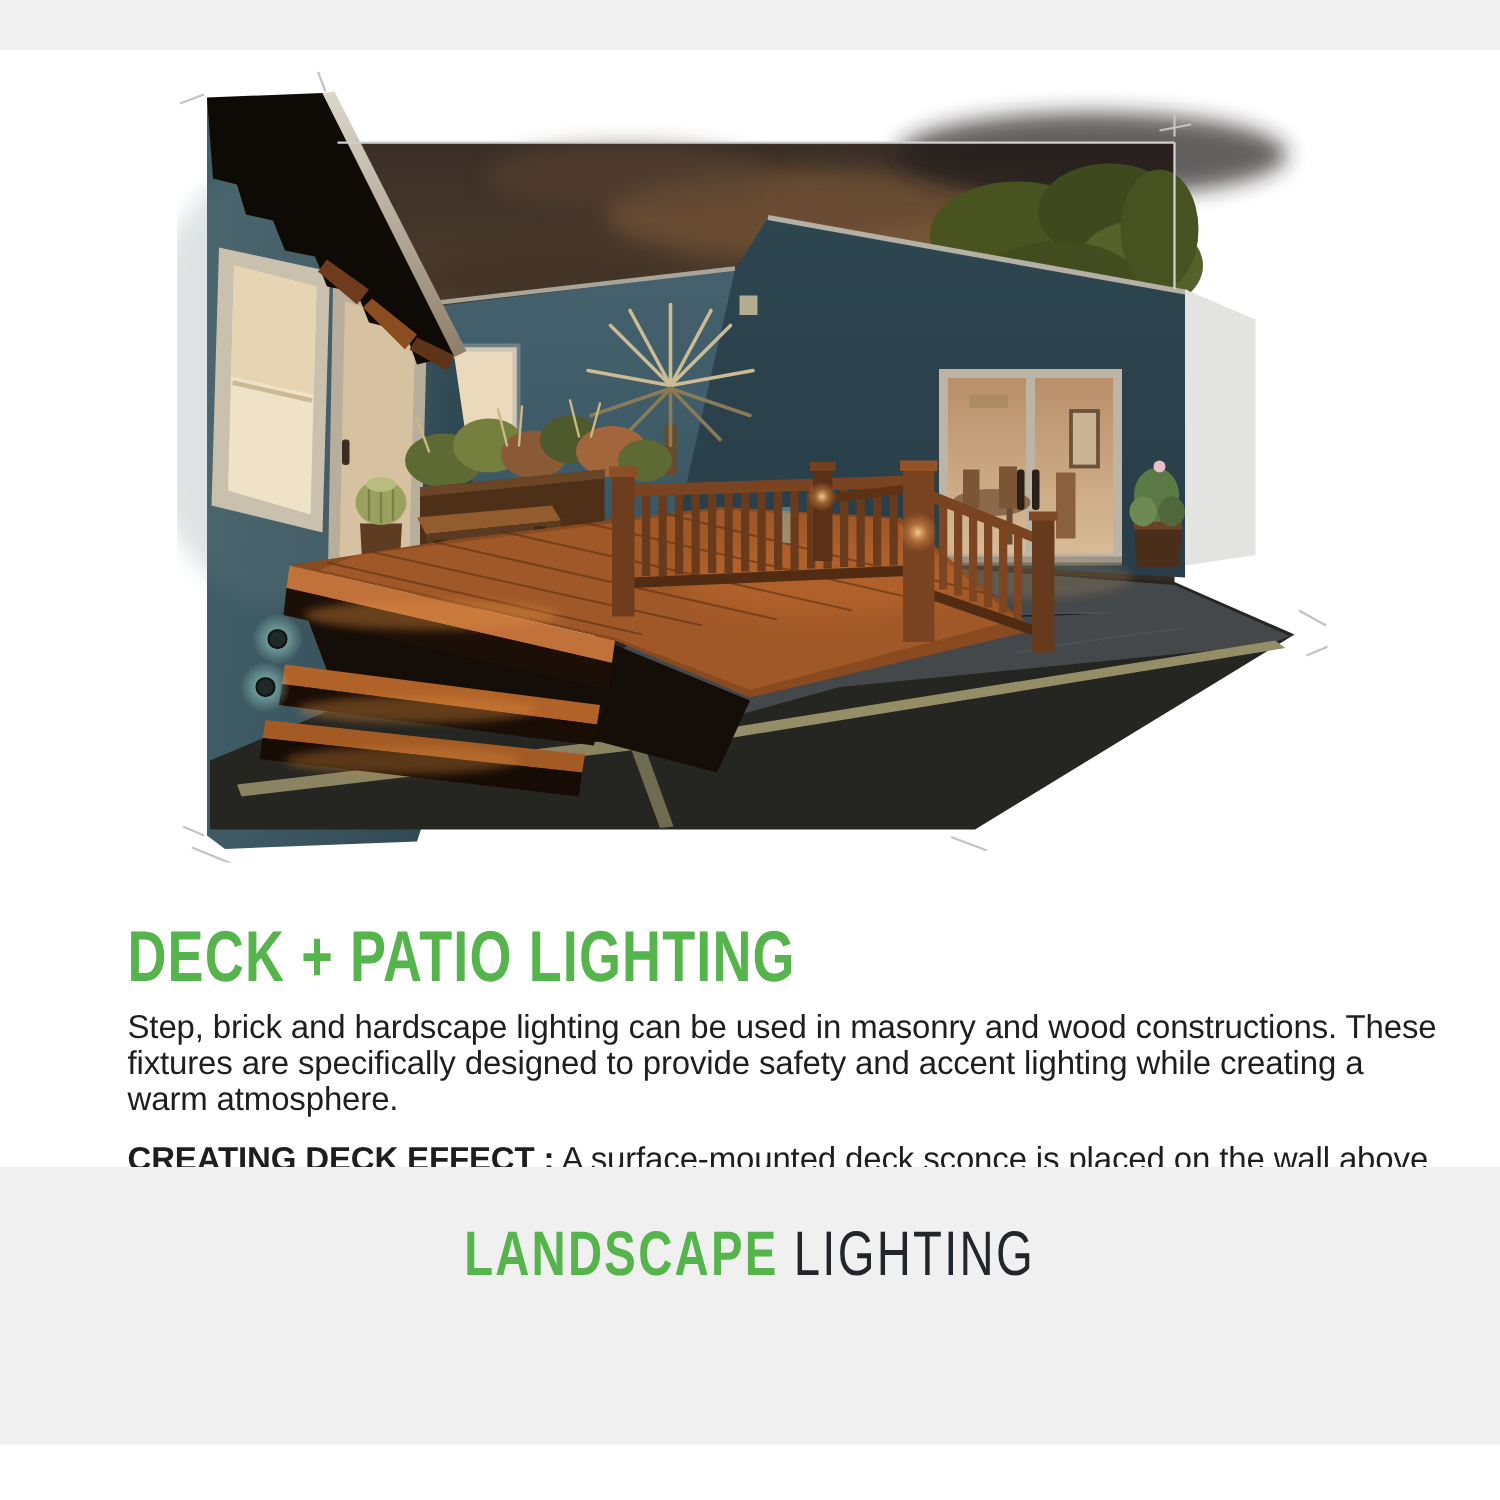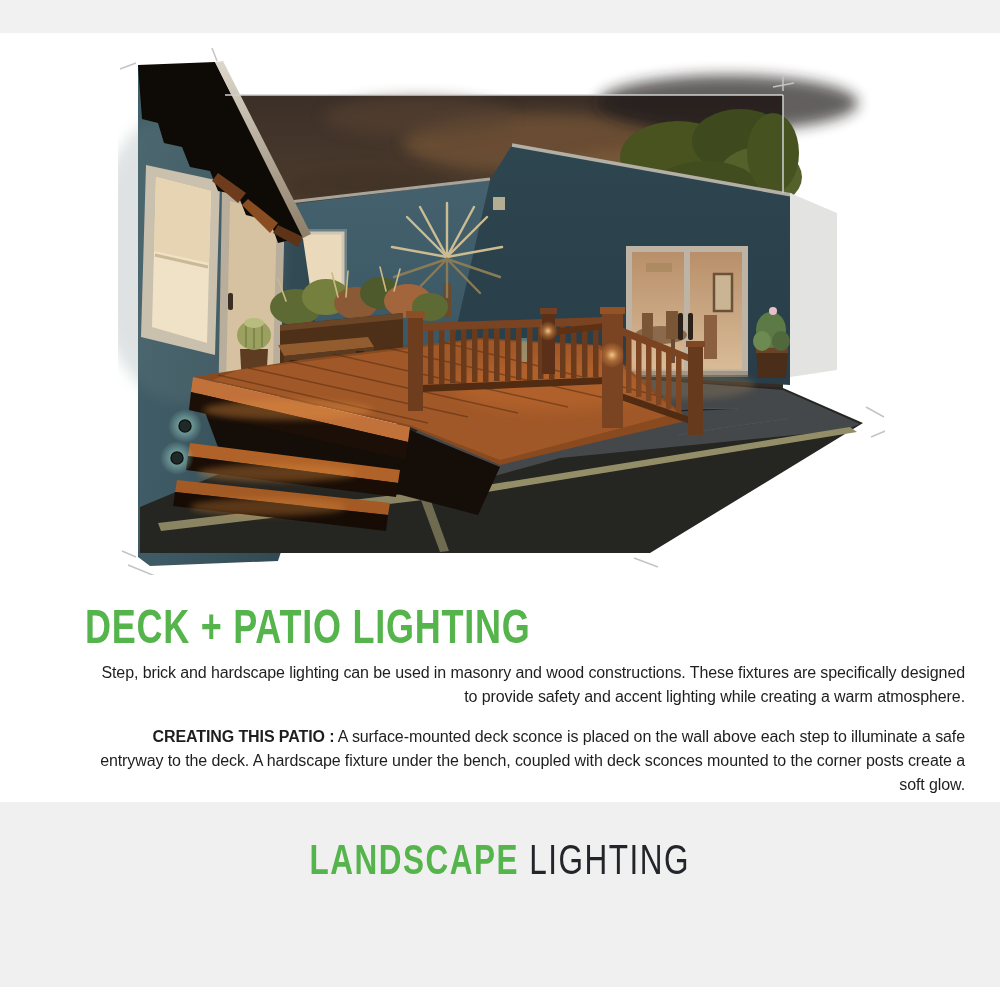--- a/index.html
+++ b/index.html
@@ -13,28 +13,28 @@
     position:absolute;left:0;top:0;width:1000px;height:33px;
     background:var(--band-gray,#f1f1f1);
   }
   .illustration{
     position:absolute;left:118px;top:45px;width:767px;height:530px;
   }
   .content{
     position:absolute;left:85px;top:603px;width:880px;color:var(--text-dark,#1e1e1e);
   }
   h1.heading{
-    margin:0 0 10px 0;font-size:48px;line-height:48px;font-weight:700;
+    margin:12px 0 10px 0;font-size:48px;line-height:48px;font-weight:700;
     color:var(--accent-green,#55b44b);white-space:nowrap;
   }
   h1.heading .squeeze{display:inline-block;transform:scaleX(.75);transform-origin:left center;letter-spacing:1px;}
-  .content p{margin:0 0 16px 0;font-size:16px;line-height:24px;letter-spacing:-0.1px;text-align:right;}
+  .content p{margin:0 0 16px 0;font-size:22px;line-height:24px;letter-spacing:-0.1px;}
   .content p strong{font-weight:700;}
   .footer{
-    position:absolute;left:0;top:802px;width:1000px;height:185px;
+    position:absolute;left:0;top:778px;width:1000px;height:185px;
     background:var(--footer-gray,#f0f0f0);text-align:center;
   }
   .brand-line1{margin-top:37px;font-size:42px;line-height:42px;white-space:nowrap;}
   .brand-line1 .squeeze{display:inline-block;transform:scaleX(.75);transform-origin:center;letter-spacing:2px;}
   .brand-line1 .green{color:var(--accent-green,#55b44b);font-weight:700;}
   .brand-line1 .dark{color:#222529;font-weight:400;}
   .brand-line2{margin-top:2px;font-size:66px;line-height:70px;font-weight:700;color:#17191c;white-space:nowrap;}
   .brand-line2 .squeeze{display:inline-block;transform:scaleX(.8);transform-origin:center;letter-spacing:5px;}
 </style>
 </head>
@@ -336,20 +336,20 @@
     <line x1="516" y1="513" x2="540" y2="522"></line>
     <line x1="10" y1="520" x2="42" y2="533"></line>
         <line x1="4" y1="506" x2="18" y2="512"></line>
   </g>
 </svg>
 </div>
 
 <div class="content">
   <h1 class="heading"><span class="squeeze">DECK + PATIO LIGHTING</span></h1>
   <p>Step, brick and hardscape lighting can be used in masonry and wood constructions. These fixtures are specifically designed to provide safety and accent lighting while creating a warm atmosphere.</p>
-  <p><strong>CREATING THIS PATIO :</strong><span> A surface-mounted deck sconce is placed on the wall above each step to illuminate a safe entryway to the deck. A hardscape fixture under the bench, coupled with deck sconces mounted to the corner posts create a soft glow.</span></p>
+  <p><strong>CREATING DECK EFFECT :</strong><span> A surface-mounted deck sconce is placed on the wall above each step to illuminate a safe entryway to the deck. A hardscape fixture under the bench, coupled with deck sconces mounted to the corner posts create a soft glow.</span></p>
 </div>
 
 <div class="footer">
   <div class="brand-line1">
     <span class="squeeze"><span class="green">LANDSCAPE</span> <span class="dark">LIGHTING</span></span>
   </div>
 </div>
 
 </body></html>

